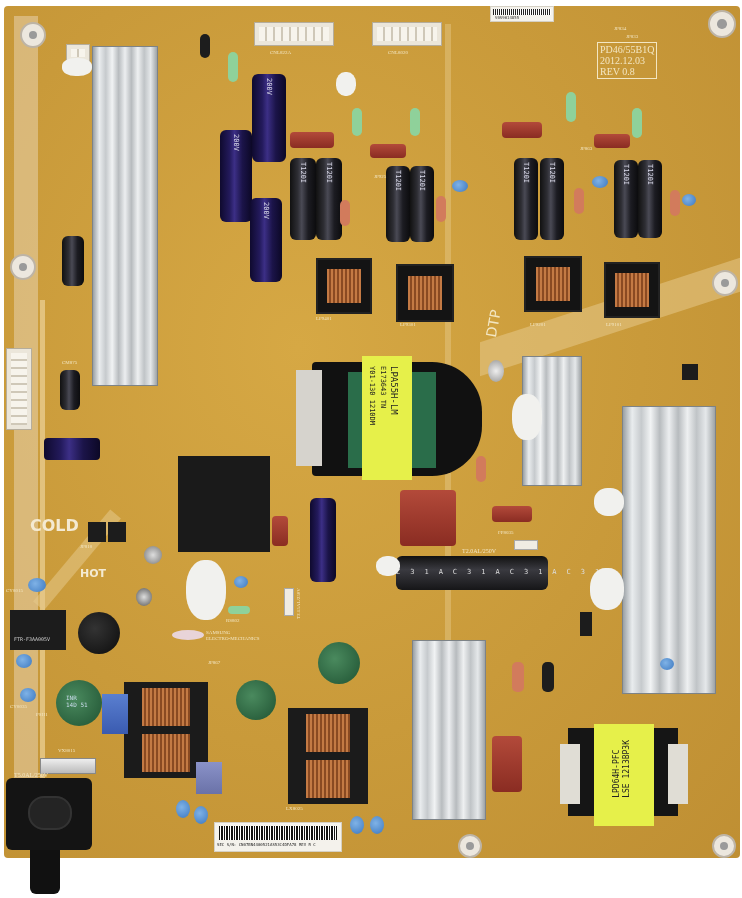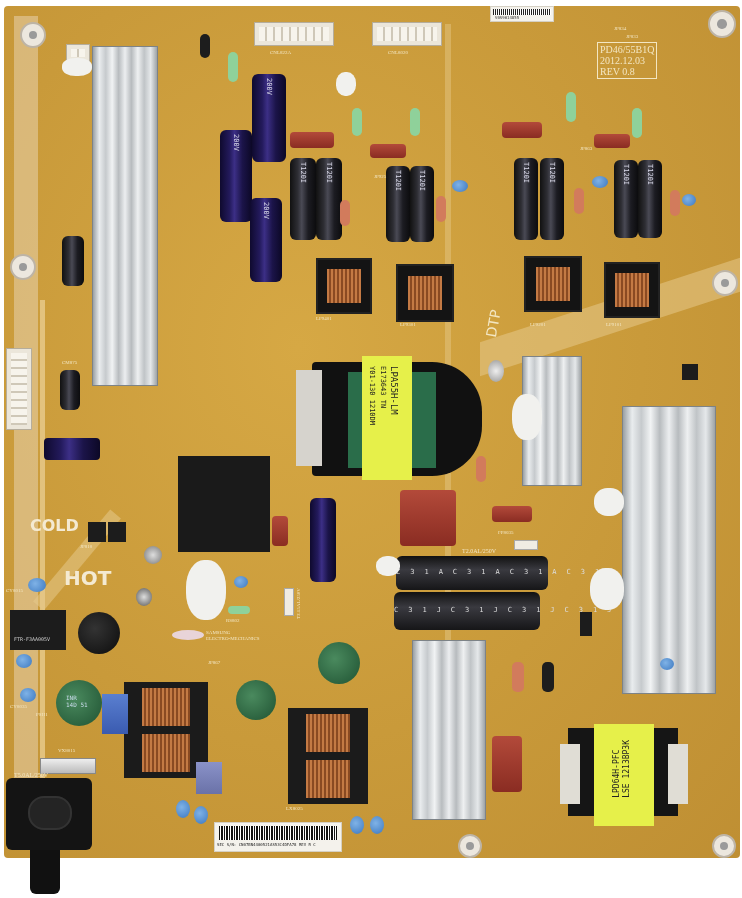--- a/index.html
+++ b/index.html
@@ -125,23 +125,20 @@
     </div>
 
   <div class="ecap" style="left:62px;top:236px;width:22px;height:50px"></div>
   <div class="ecap" style="left:60px;top:370px;width:20px;height:40px"></div>
   <div class="ecap blue" style="left:44px;top:438px;width:56px;height:22px;border-radius:4px"></div>
   <div class="ecap blue" style="left:310px;top:498px;width:26px;height:84px"></div>
 
   <div class="ecap" style="left:396px;top:556px;width:152px;height:34px;border-radius:6px;background:linear-gradient(180deg,#111,#3a3a40 40%,#161618)">
     <div class="abs" style="left:0;top:12px;width:100%;font-size:7px;color:#ddd;font-family:'DejaVu Sans Mono',monospace;letter-spacing:10px;text-align:center">C31AC31AC31AC31A</div>
   </div>
-  <div class="ecap" style="left:394px;top:592px;width:146px;height:38px;border-radius:6px;background:linear-gradient(180deg,#111,#3a3a40 40%,#161618)">
-    <div class="abs" style="left:0;top:14px;width:100%;font-size:7px;color:#ddd;font-family:'DejaVu Sans Mono',monospace;letter-spacing:10px;text-align:center">C31JC31JC31JC31J</div>
-  </div>
 
   <div class="film" style="left:290px;top:132px;width:44px;height:16px"></div>
   <div class="film" style="left:370px;top:144px;width:36px;height:14px"></div>
   <div class="film" style="left:502px;top:122px;width:40px;height:16px"></div>
   <div class="film" style="left:594px;top:134px;width:36px;height:14px"></div>
   <div class="film" style="left:400px;top:490px;width:56px;height:56px"></div>
   <div class="film" style="left:492px;top:506px;width:40px;height:16px"></div>
   <div class="film" style="left:492px;top:736px;width:30px;height:56px"></div>
   <div class="film" style="left:272px;top:516px;width:16px;height:30px"></div>
 
@@ -261,21 +258,21 @@
   <div class="abs" style="left:284px;top:588px;width:8px;height:26px;background:#f0ece3;border:1px solid #aaa"></div>
   <div class="abs" style="left:514px;top:540px;width:22px;height:8px;background:#f0ece3;border:1px solid #aaa"></div>
   <div class="abs" style="left:40px;top:758px;width:54px;height:14px;background:linear-gradient(180deg,#eee,#bbb);border:1px solid #888"></div>
 
   <div class="abs" style="left:6px;top:778px;width:86px;height:72px;background:#141414;border-radius:6px">
     <div class="abs" style="left:22px;top:18px;width:40px;height:30px;border-radius:16px;background:#242424;border:2px solid #333"></div>
   </div>
   <div class="abs" style="left:30px;top:850px;width:30px;height:44px;background:#111;border-radius:0 0 6px 6px"></div>
 
   <div class="silk" style="left:30px;top:518px;font-size:16px;font-weight:bold;font-family:'DejaVu Sans',sans-serif;color:#f4ead2">COLD</div>
-  <div class="silk" style="left:64px;top:568px;font-size:20px;font-weight:bold;font-family:'DejaVu Sans',sans-serif;color:#f4ead2">HOT</div>
+  <div class="silk" style="left:80px;top:568px;font-size:11px;font-weight:bold;font-family:'DejaVu Sans',sans-serif;color:#f4ead2">HOT</div>
   <div class="silk" style="left:484px;top:336px;font-size:14px;font-family:'DejaVu Sans',sans-serif;transform:rotate(-80deg);transform-origin:left top">DTP</div>
 
   <div class="abs" style="left:172px;top:630px;width:32px;height:10px;border-radius:50%;background:#e8d4d8"></div>
   <div class="silk" style="left:206px;top:630px;font-size:5px;line-height:6px">
     <div>SAMSUNG</div>
     <div>ELECTRO-MECHANICS</div>
   </div>
 
   <div class="silk" style="left:462px;top:548px;font-size:6px">T2.0AL/250V</div>
   <div class="silk" style="left:14px;top:772px;font-size:6px">T5.0AL/250V</div>

